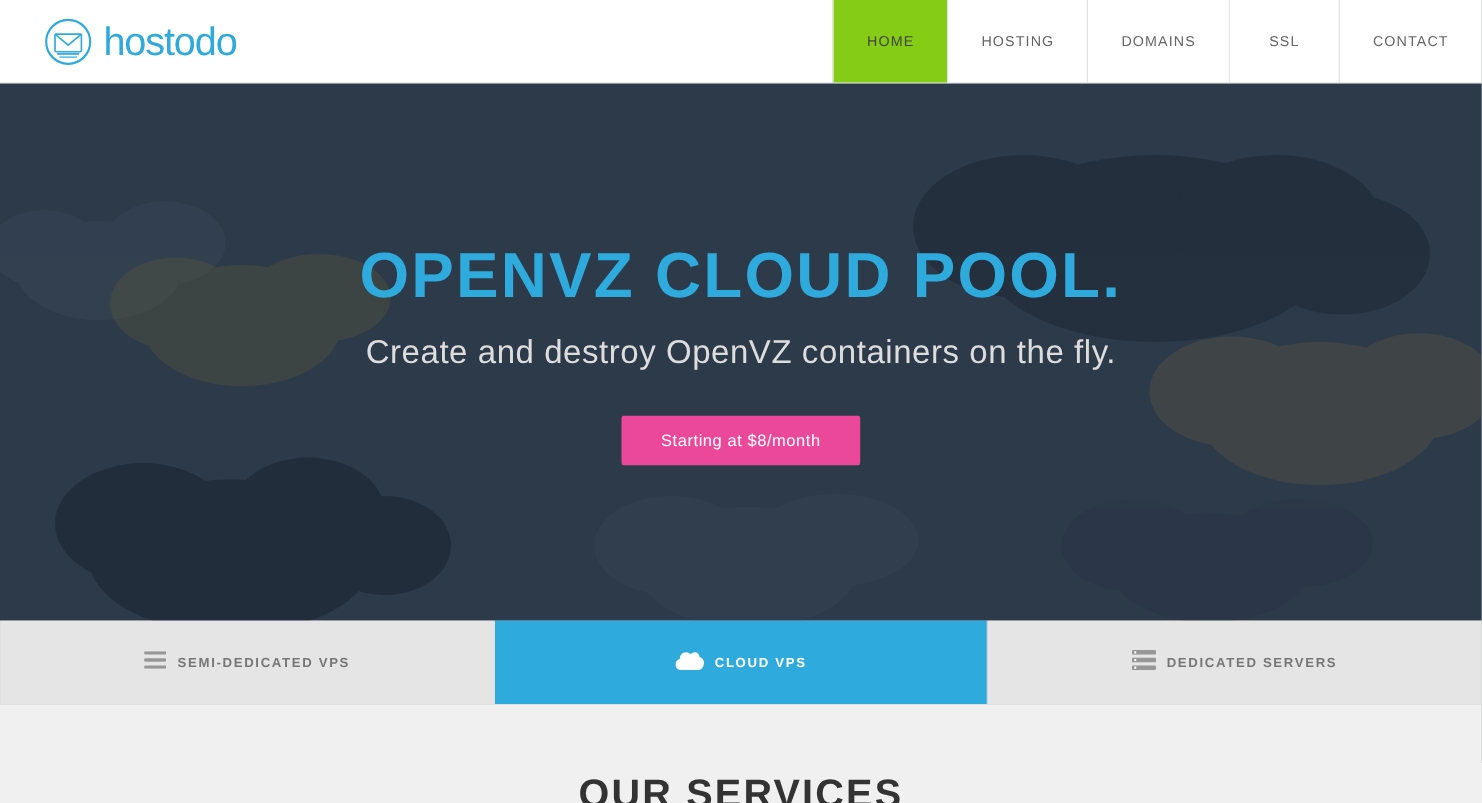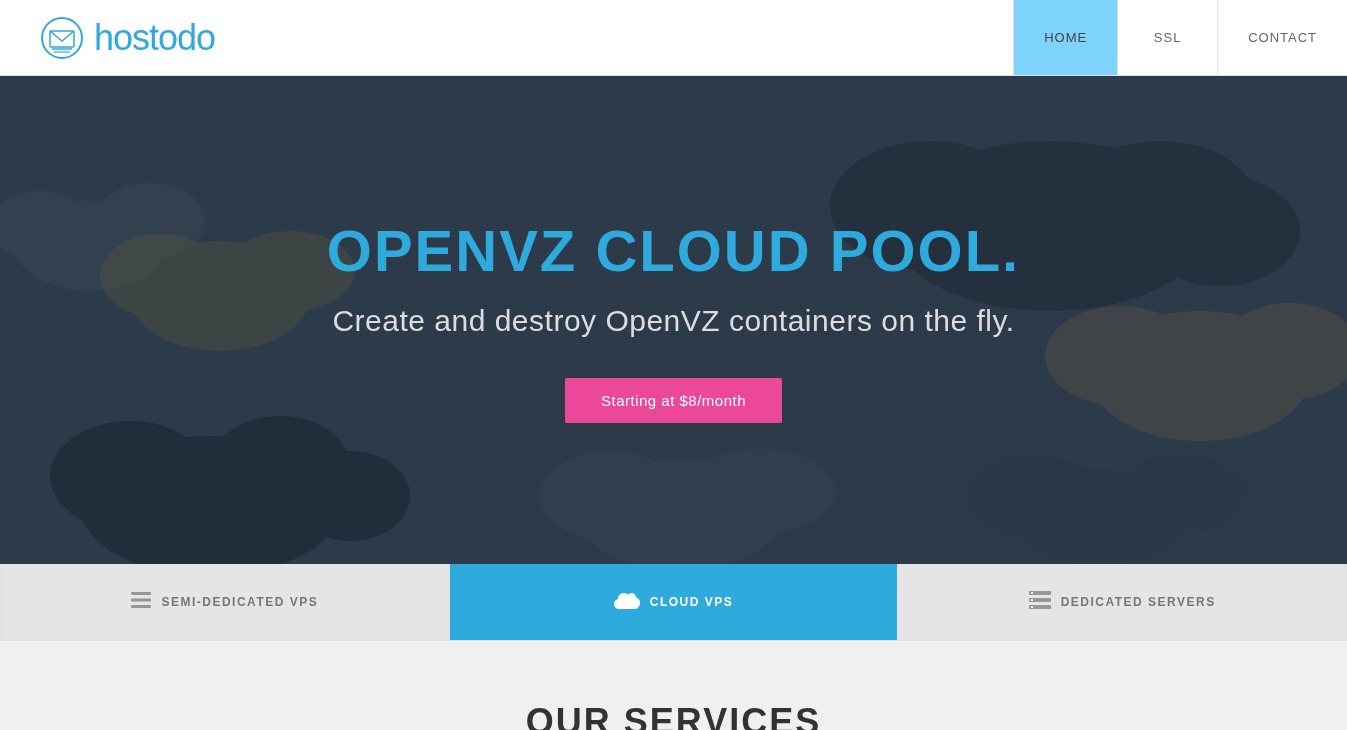--- a/index.html
+++ b/index.html
@@ -44,21 +44,21 @@
       font-size: 13px;
       font-weight: 500;
       letter-spacing: 1px;
       color: #666;
       border-left: 1px solid #e0e0e0;
       cursor: pointer;
       text-decoration: none;
       min-width: 100px;
     }
     .nav-item.active {
-      background: #7dd3fc;
+      background: #84cc16;
       color: #444;
     }
 
     
     .hero {
       position: relative;
       width: 100%;
       height: 488px;
       background: #2d3a4a;
       overflow: hidden;
@@ -169,20 +169,22 @@
       <rect x="10" y="15" width="24" height="16" rx="1" fill="none" stroke="#2eaadc" stroke-width="1.5"></rect>
       <polyline points="10,15 22,25 34,15" fill="none" stroke="#2eaadc" stroke-width="1.5"></polyline>
 
       <line x1="12" y1="33" x2="32" y2="33" stroke="#2eaadc" stroke-width="1.5"></line>
       <line x1="14" y1="36" x2="30" y2="36" stroke="#2eaadc" stroke-width="1.2"></line>
     </svg>
     <span class="logo-text">hostodo</span>
   </div>
   <nav class="nav">
     <a class="nav-item active">HOME</a>
+    <a class="nav-item">HOSTING</a>
+    <a class="nav-item">DOMAINS</a>
     <a class="nav-item">SSL</a>
     <a class="nav-item">CONTACT</a>
   </nav>
 </header>
 
 <section class="hero">
 
   <svg class="hero-clouds" viewBox="0 0 1347 488" preserveAspectRatio="xMidYMid slice" xmlns="http://www.w3.org/2000/svg">
     <rect width="1347" height="488" fill="#2d3a4a"></rect>
 

